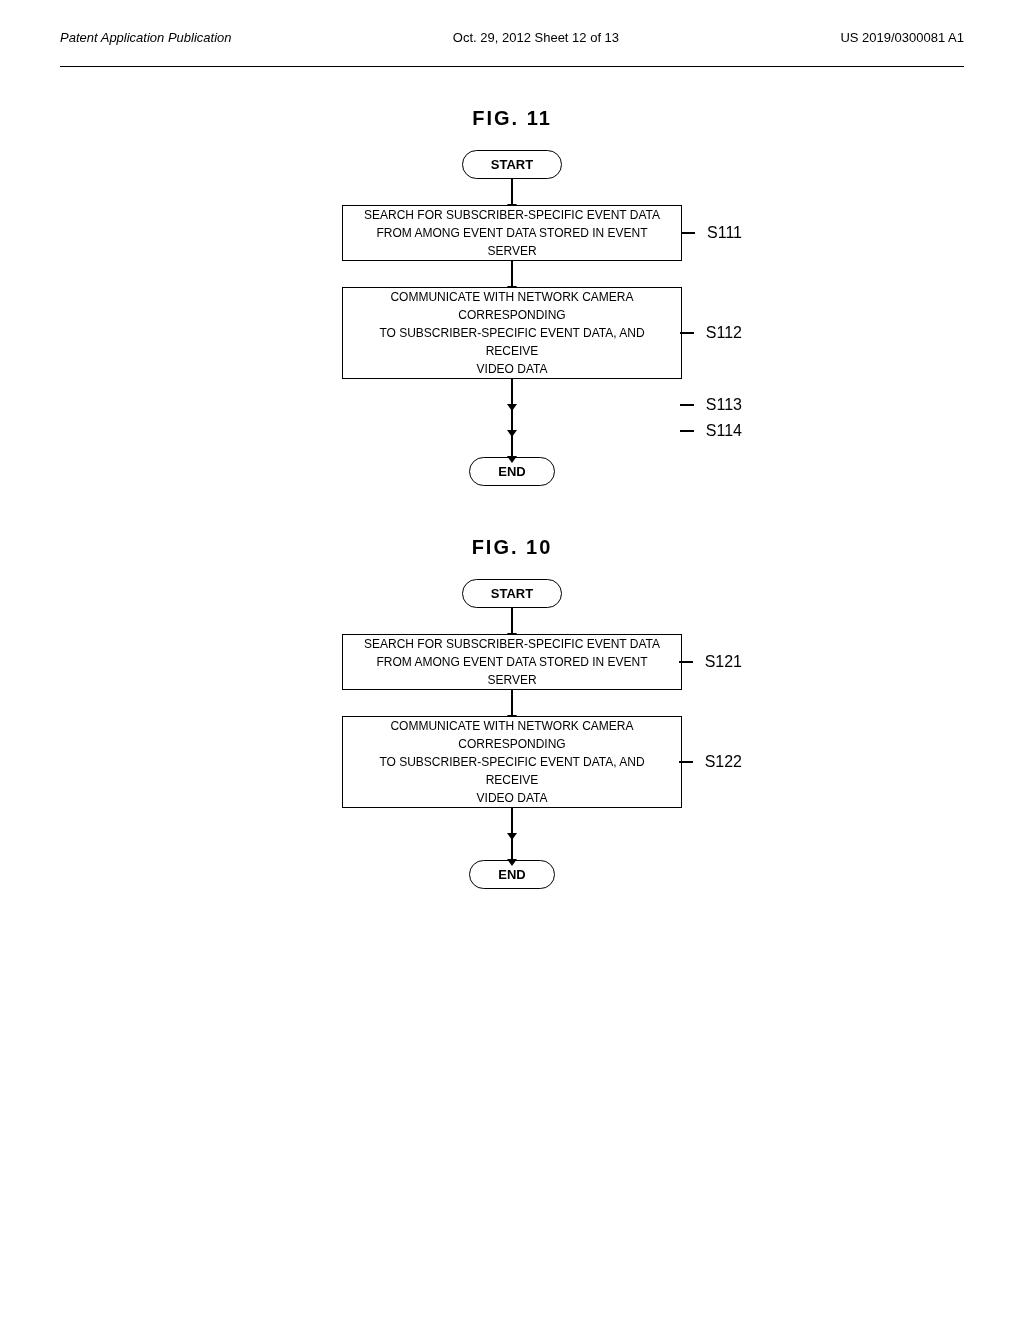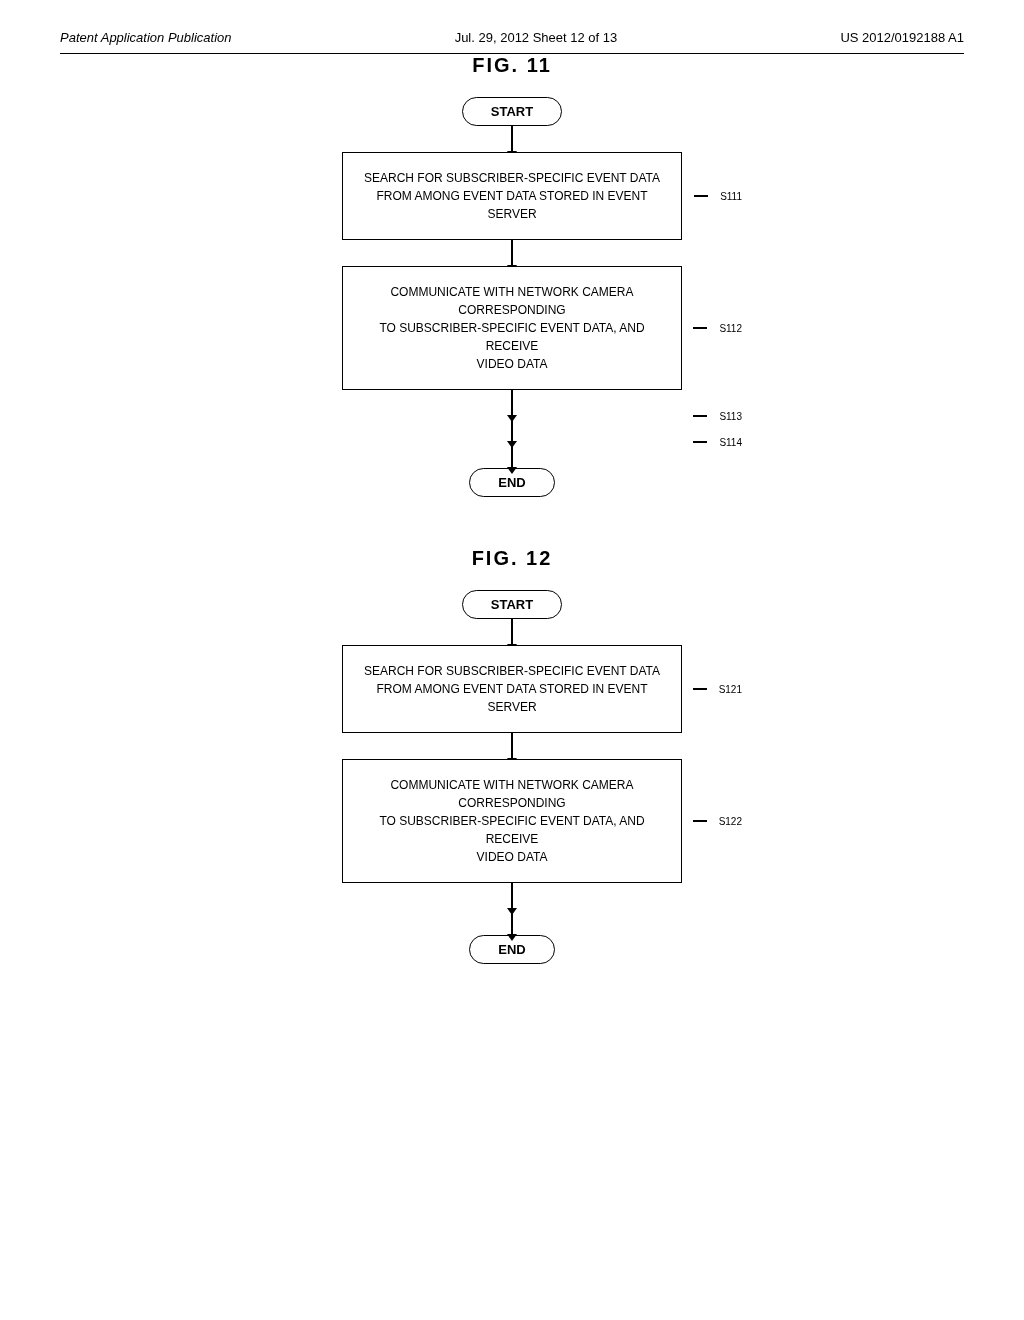--- a/index.html
+++ b/index.html
@@ -14,21 +14,22 @@
       width: 1024px;
       min-height: 1320px;
       background: #fff;
       padding: 30px 60px;
     }
     .header {
       display: flex;
       justify-content: space-between;
       align-items: center;
       border-bottom: 1px solid #000;
-      padding-bottom: 8px;
+      padding-bottom: 21px;
+      margin-bottom: 40px;
       text-align: center;
     }
     .header-left {
       font-size: 13px;
       font-style: italic;
     }
     .header-center {
       font-size: 13px;
     }
     .header-right {
@@ -65,21 +66,21 @@
     }
     .process-box-wrapper {
       display: flex;
       align-items: center;
       width: 100%;
       justify-content: center;
       position: relative;
     }
     .process-box {
       border: 1.5px solid #000;
-      padding: 16px 16px;
+      padding: 0 16px;
       font-size: 12px;
       font-weight: normal;
       background: #fff;
       text-align: center;
       width: 340px;
       line-height: 1.5;
       text-transform: uppercase;
     }
     .step-connector {
       display: flex;
@@ -111,32 +112,32 @@
       position: absolute;
       right: 10px;
     }
     .bracket-tick {
       width: 14px;
       height: 1.5px;
       background: #000;
     }
     .bracket-text {
       margin-left: 12px;
-      font-size: 10px;
+      font-size: 16px;
     }
   </style>
 </head>
 <body>
 
 <div class="page">
 
   <div class="header">
     <span class="header-left">Patent Application Publication</span>
-    <span class="header-center">Jul. 29, 2012   Sheet 12 of 13</span>
-    <span class="header-right">US 2012/0192188 A1</span>
+    <span class="header-center">Oct. 29, 2012   Sheet 12 of 13</span>
+    <span class="header-right">US 2019/0300081 A1</span>
   </div>
 
   <div class="fig-section">
     <div class="fig-title">FIG.  11</div>
 
     <div class="flowchart">
 
       <div class="terminal-box">START</div>
 
       <div class="step-connector">
@@ -188,21 +189,21 @@
       <div class="step-connector">
         <div class="step-connector-line with-arrow"></div>
       </div>
 
       <div class="terminal-box">END</div>
 
     </div>
   </div>
 
   <div class="fig-section">
-    <div class="fig-title">FIG.  12</div>
+    <div class="fig-title">FIG.  10</div>
 
     <div class="flowchart">
 
       <div class="terminal-box">START</div>
 
       <div class="step-connector">
         <div class="step-connector-line with-arrow"></div>
       </div>
 
       <div class="process-box-wrapper">

